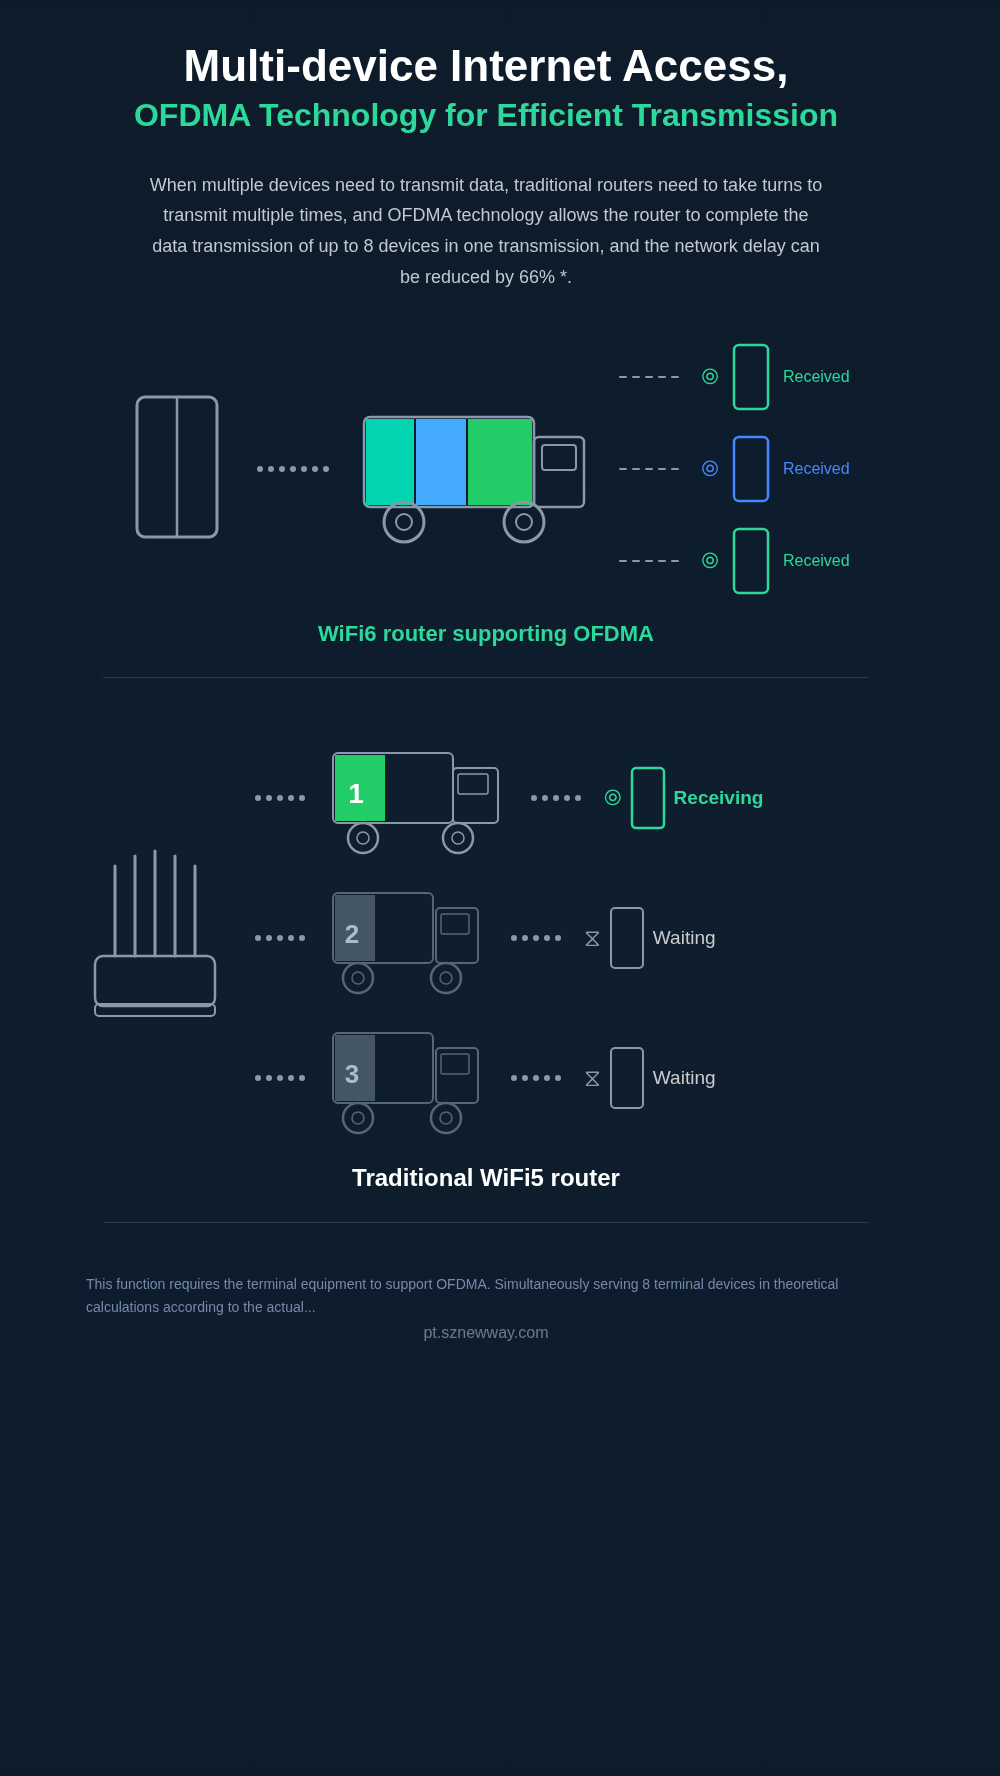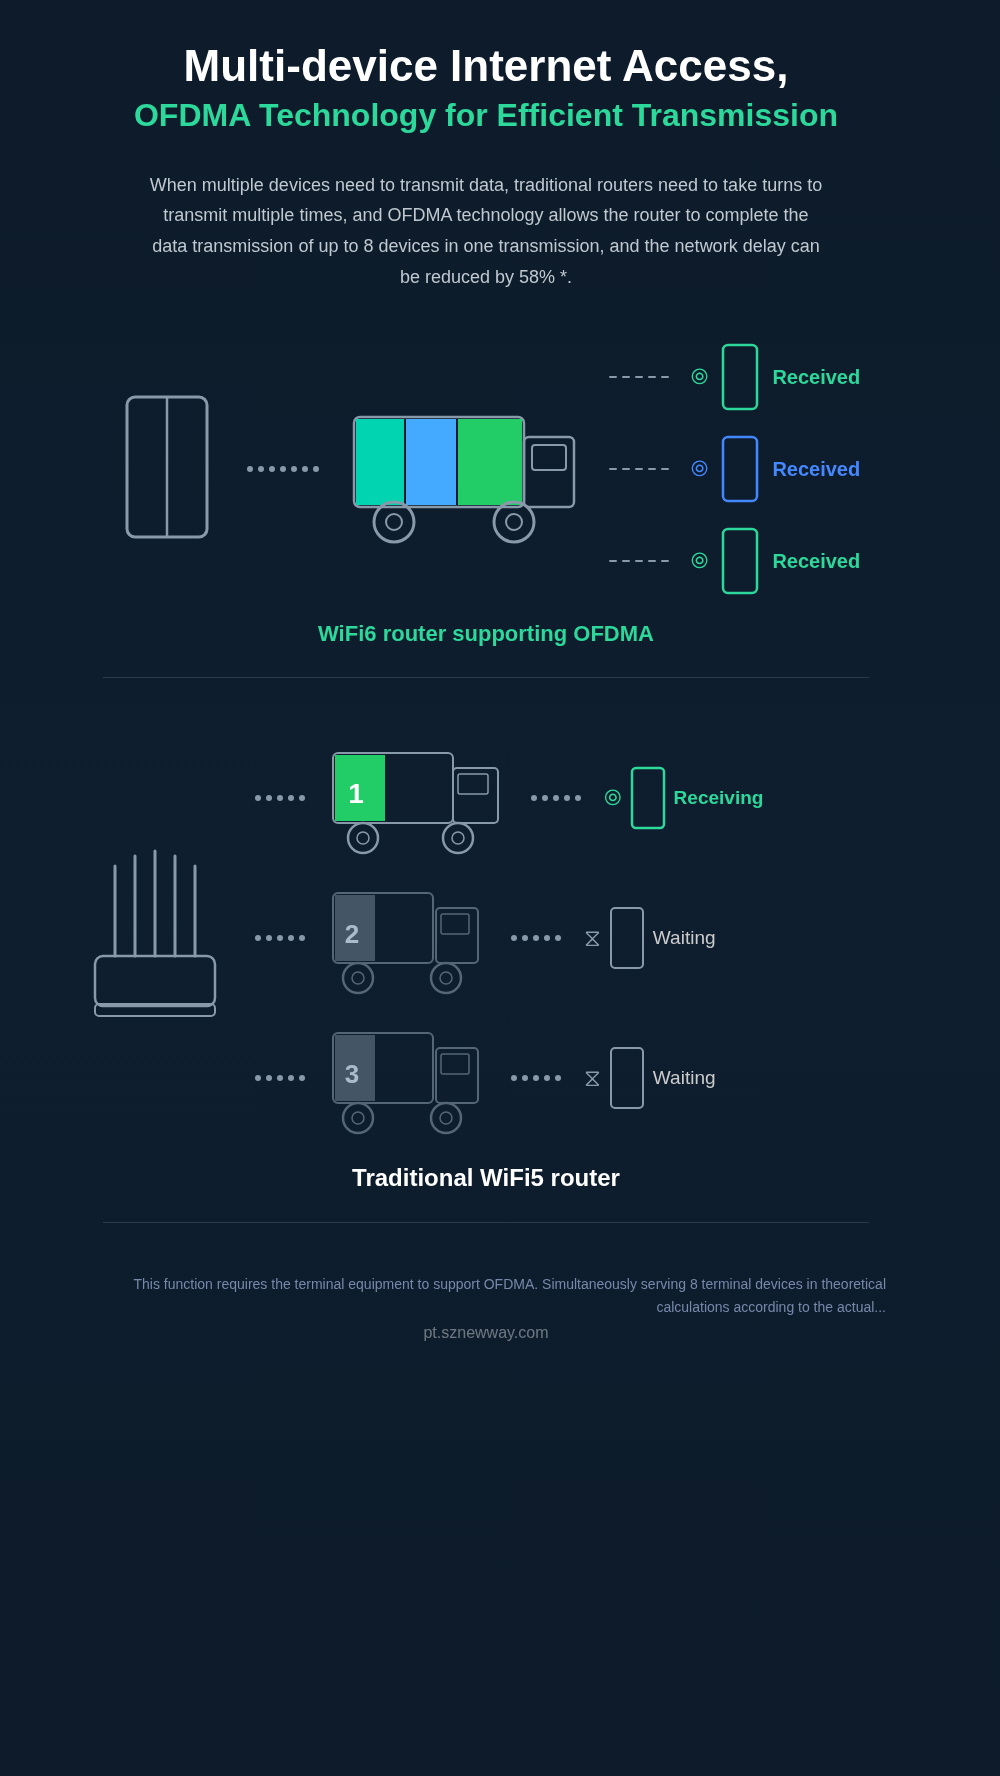--- a/index.html
+++ b/index.html
@@ -111,22 +111,22 @@
       align-items: center;
       gap: 12px;
     }
 
     .wifi-signal {
       font-size: 22px;
       color: #2cd89a;
     }
 
     .device-status {
-      font-size: 20px;
-      font-weight: 700;
+      font-size: 16px;
+      font-weight: 400;
       color: #2cd89a;
     }
     .device-status.blue {
       color: #4488ff;
     }
 
     
     .dashed-arrow {
       display: flex;
       gap: 5px;
@@ -174,21 +174,21 @@
     .wifi5-truck-row {
       display: flex;
       align-items: center;
       gap: 8px;
     }
 
     
     .footer-note {
       font-size: 14px;
       color: #7788aa;
-      text-align: right;
+      text-align: left;
       margin-top: 20px;
       line-height: 1.6;
       max-width: 800px;
     }
 
     .footer-watermark {
       font-size: 16px;
       color: rgba(255,255,255,0.4);
       text-align: center;
       margin-top: 6px;
@@ -196,21 +196,21 @@
 
   </style>
 </head>
 <body>
 
 <div class="page-wrapper">
 
   <div class="header">
     <div class="header-title-large">Multi-device Internet Access,</div>
     <div class="header-title-sub">OFDMA Technology for Efficient Transmission</div>
-    <div class="header-description">When multiple devices need to transmit data, traditional routers need to take turns to transmit multiple times, and OFDMA technology allows the router to complete the data transmission of up to 8 devices in one transmission, and the network delay can be reduced by 58% *.</div>
+    <div class="header-description">When multiple devices need to transmit data, traditional routers need to take turns to transmit multiple times, and OFDMA technology allows the router to complete the data transmission of up to 8 devices in one transmission, and the network delay can be reduced by 66% *.</div>
   </div>
 
   <div class="wifi6-section">
     <div class="wifi6-diagram">
 
       <div style="flex-shrink:0; margin-right:10px;">
         <svg width="110" height="180" viewBox="0 0 110 180">
           <rect x="15" y="20" width="80" height="140" rx="8" ry="8" fill="none" stroke="#8899aa" stroke-width="3"></rect>
           <line x1="55" y1="20" x2="55" y2="160" stroke="#8899aa" stroke-width="2.5"></line>
         </svg>

